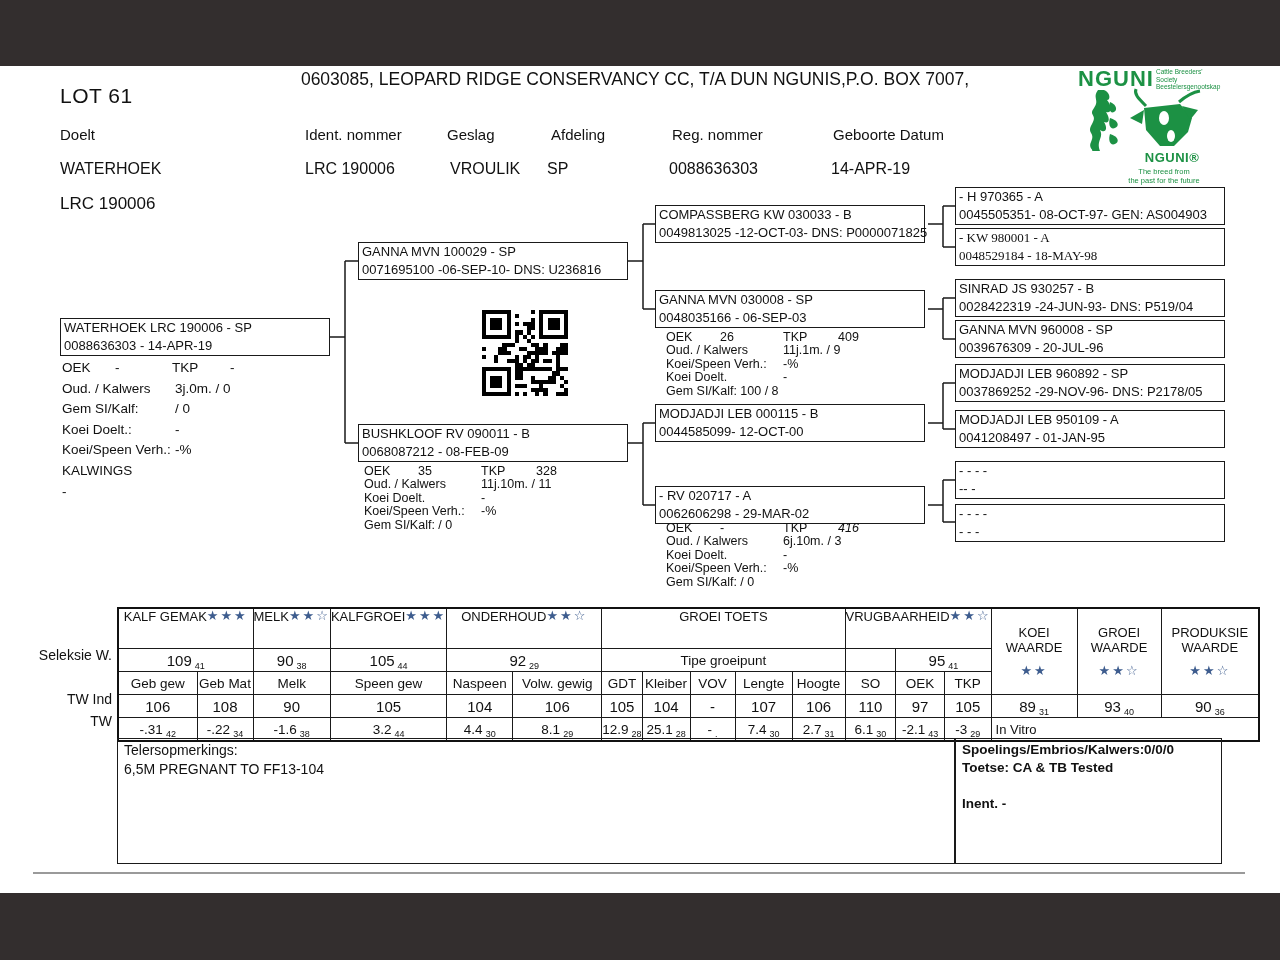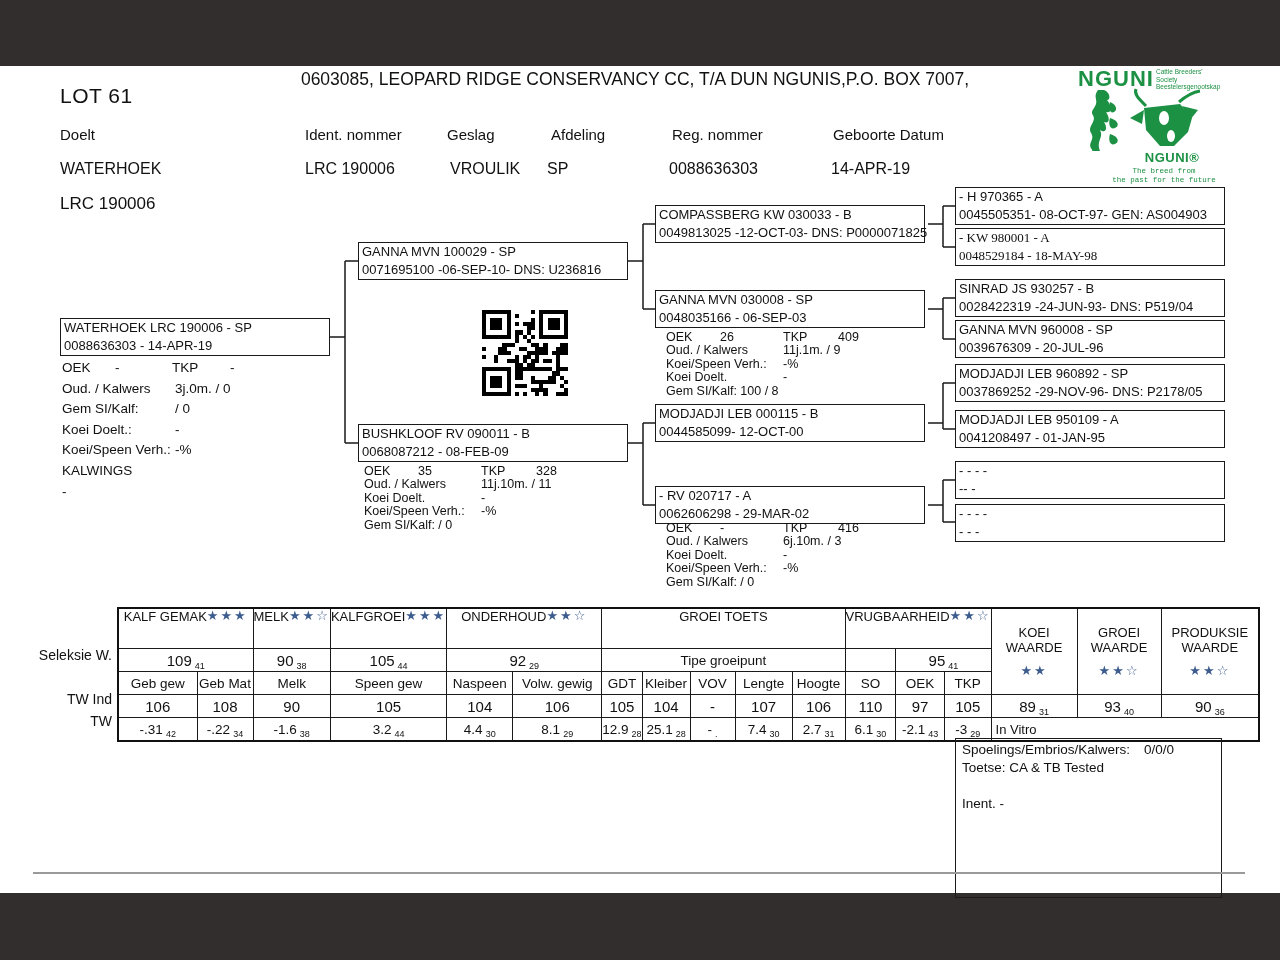--- a/index.html
+++ b/index.html
@@ -14,21 +14,21 @@
   #h2{position:absolute;left:175px;top:93px;width:920px;text-align:center;font-size:17.5px;}
   .flabel{position:absolute;top:126px;font-size:15px;}
   .fvalue{position:absolute;top:160px;font-size:16px;}
   #ident2{position:absolute;left:60px;top:194px;font-size:17px;}
   
   #logo{position:absolute;left:1072px;top:64px;width:148px;height:120px;}
   .lg-brand{position:absolute;left:6px;top:2px;font-size:22px;font-weight:bold;color:var(--green);letter-spacing:1px;}
   .lg-soc{position:absolute;left:84px;top:4px;font-size:6.5px;line-height:7.5px;color:var(--green);}
   #bullsvg{position:absolute;left:4px;top:24px;}
   .lg-brand2{position:absolute;left:52px;top:86px;width:96px;text-align:center;font-size:13px;font-weight:bold;color:var(--green);letter-spacing:.5px;}
-  .lg-tag{position:absolute;left:36px;width:112px;text-align:center;font-size:7.5px;color:var(--green);line-height:9px;font-family:Liberation Mono, monospace;}
+  .lg-tag{position:absolute;left:36px;width:112px;text-align:center;font-size:7.5px;color:var(--green);line-height:9px;}
   
   .pbox{position:absolute;width:270px;height:38px;border:1.5px solid #1a1a1a;background:#fff;box-sizing:border-box;}
   .pbox .bl{font-size:13px;line-height:17.5px;padding:0 3px;white-space:nowrap;}
   .stats{position:absolute;font-size:13.5px;}
   .stats.small{font-size:12.5px;}
   .srow{display:flex;align-items:flex-start;}
   .srow4{position:relative;}
   .sabs{position:absolute;top:0;white-space:nowrap;}
   .sl{flex:none;white-space:nowrap;}
   #connectors{position:absolute;left:0;top:0;}
@@ -49,21 +49,21 @@
   .ind{font-size:15px;}
   .twv{font-size:13.5px;}
   .sub{font-size:9px;position:relative;top:3px;margin-left:3px;}
   .wname{font-size:13px;line-height:15px;}
   .wwrap{display:flex;flex-direction:column;justify-content:center;height:100%;}
   .wwrap .gstars{margin-top:9px;}
   .invitro{text-align:left !important;font-size:13px;padding-left:4px !important;}
   .rowlabel{position:absolute;left:28px;width:84px;text-align:right;font-size:14px;}
   
   #remarks{position:absolute;left:117px;top:738px;width:838px;height:126px;border:1.5px solid #1a1a1a;box-sizing:border-box;padding:2px 6px;font-size:14px;line-height:19px;}
-  #notes{position:absolute;left:955px;top:738px;width:267px;height:160px;border:1.5px solid #1a1a1a;box-sizing:border-box;padding:2px 6px;font-size:13.5px;line-height:18px;}
+  #notes{position:absolute;left:955px;top:738px;width:267px;height:126px;border:1.5px solid #1a1a1a;box-sizing:border-box;padding:2px 6px;font-size:13.5px;line-height:18px;font-weight:bold;}
   .nrow{display:flex;}
   .nlabel{width:182px;flex:none;}
   #divider{position:absolute;left:33px;top:872px;width:1212px;height:2px;background:var(--divider);}
 </style>
 </head>
 <body>
 
 <div id="stage" style="--green: #1c9144; --star: #3d5c8e; --bar: #332e2e; --divider: #9a9a9a;">
   <div class="bar top"></div>
   <div class="bar bottom"></div>
@@ -482,21 +482,21 @@
         </div>
         <div class="srow" style="height: 13.4px;">
           <span class="sl" style="width: 117px;">Gem SI/Kalf:  100 / 8</span>
         </div>
       </div>
       <div class="stats small" style="left: 666px; top: 521px;">
         <div class="srow srow4" style="height: 13.4px;">
           <span class="sabs" style="left: 0px;">OEK</span>
           <span class="sabs" style="left: 54px;">-</span>
           <span class="sabs" style="left: 117px;">TKP</span>
-          <span class="sabs" style="left: 172px;">416</span>
+          <span class="sabs" style="left: 172px; font-style: italic;">416</span>
         </div>
         <div class="srow" style="height: 13.4px;">
           <span class="sl" style="width: 117px;">Oud. / Kalwers</span>
           <span>6j.10m. / 3</span>
         </div>
         <div class="srow" style="height: 13.4px;">
           <span class="sl" style="width: 117px;">Koei Doelt.</span>
           <span>-</span>
         </div>
         <div class="srow" style="height: 13.4px;">
@@ -650,20 +650,24 @@
           <td class="invitro" colspan="3"><span>In Vitro</span></td>
         </tr>
       </tbody>
     </table>
   <div id="rowlabels">
       <div class="rowlabel" style="top: 647px;">Seleksie W.</div>
       <div class="rowlabel" style="top: 691px;">TW Ind</div>
       <div class="rowlabel" style="top: 713px;">TW</div>
     </div>
 
+  <div id="remarks">
+    <div>Telersopmerkings:</div>
+    <div>6,5M PREGNANT TO FF13-104</div>
+  </div>
 
   <div id="notes">
     <div class="nrow">
       <span class="nlabel">Spoelings/Embrios/Kalwers:</span>
       <span>0/0/0</span>
     </div>
     <div>Toetse: CA &amp; TB Tested</div>
     <div style="height:18px"></div>
     <div>Inent. -</div>
   </div>

